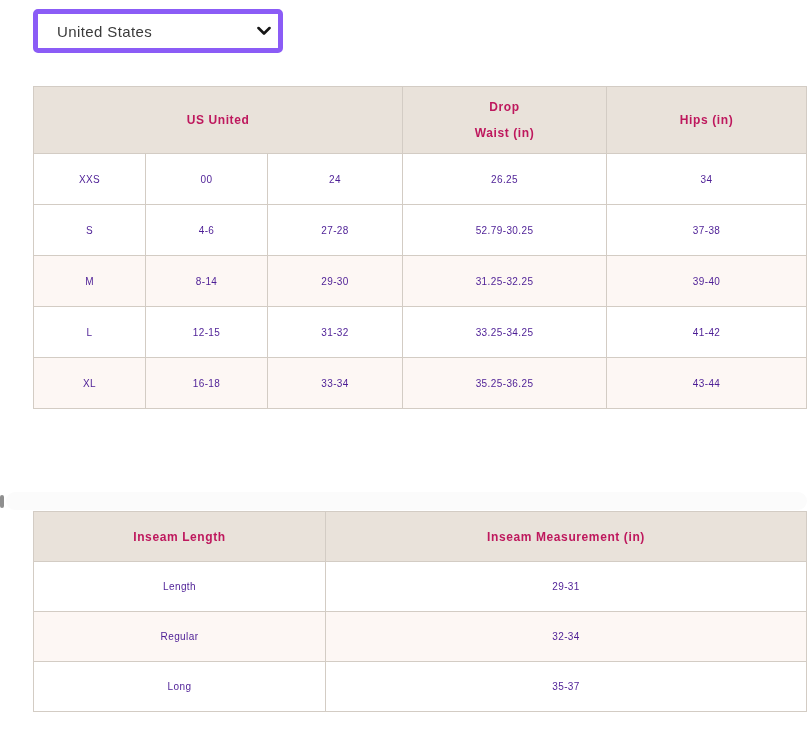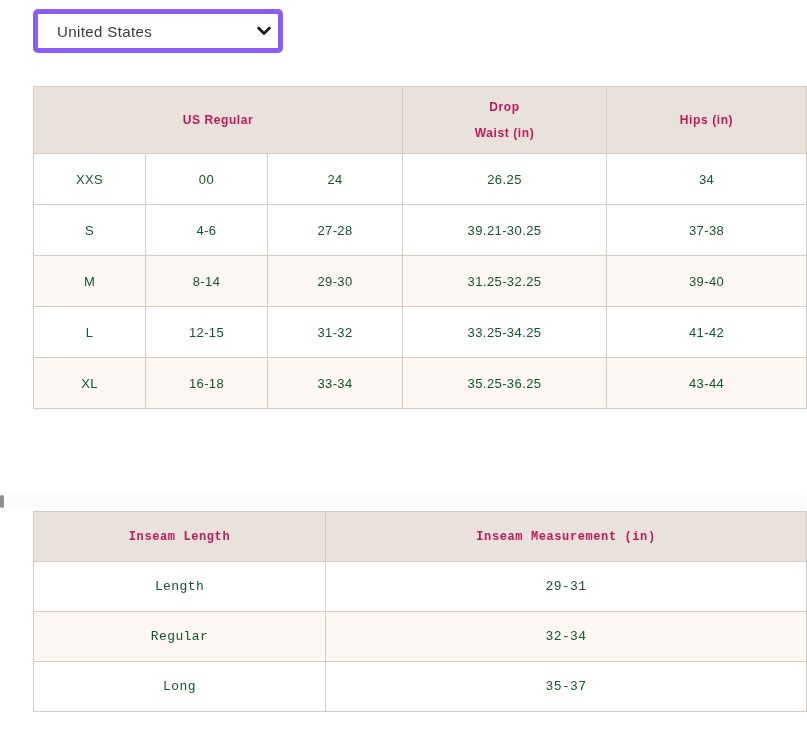--- a/index.html
+++ b/index.html
@@ -61,33 +61,33 @@
     vertical-align: middle;
   }
   th {
     background: #e9e2da;
     font-size: 12px;
     font-weight: bold;
     letter-spacing: 0.6px;
     color: #be185d;
   }
   td {
-    font-size: 13px;
+    font-size: 10px;
     letter-spacing: 0.4px;
-    color: #14532d;
+    color: #4c1d95;
     background: #ffffff;
   }
   tr.alt td { background: #fdf7f4; }
 
   .sizing-table { position: absolute; top: 86px; left: 33px; }
   .sizing-table th { height: 67px; }
   .sizing-table td { height: 51px; }
   .th-multiline { white-space: pre-line; line-height: 26px; }
 
-  .inseam-table { position: absolute; top: 511px; left: 33px; font-family: Liberation Mono, monospace; }
+  .inseam-table { position: absolute; top: 511px; left: 33px; }
   .inseam-table th { height: 50px; }
   .inseam-table td { height: 50px; }
 
   
   .scroll-track {
     position: absolute;
     top: 492px;
     left: 6px;
     width: 801px;
     height: 18px;
@@ -123,39 +123,39 @@
   <table class="sizing-table">
     <colgroup>
       <col style="width:112px">
         <col style="width:122px">
         <col style="width:135px">
         <col style="width:204px">
         <col style="width:200px">
     </colgroup>
     <thead>
       <tr>
-        <th colspan="3">US Regular</th>
+        <th colspan="3">US United</th>
         <th class="th-multiline">Drop
 Waist (in)</th>
         <th>Hips (in)</th>
       </tr>
     </thead>
     <tbody>
       <tr>
         <td>XXS</td>
         <td>00</td>
         <td>24</td>
         <td>26.25</td>
         <td>34</td>
       </tr>
       <tr>
         <td>S</td>
         <td>4-6</td>
         <td>27-28</td>
-        <td>39.21-30.25</td>
+        <td>52.79-30.25</td>
         <td>37-38</td>
       </tr>
       <tr class="alt">
         <td>M</td>
         <td>8-14</td>
         <td>29-30</td>
         <td>31.25-32.25</td>
         <td>39-40</td>
       </tr>
       <tr>

